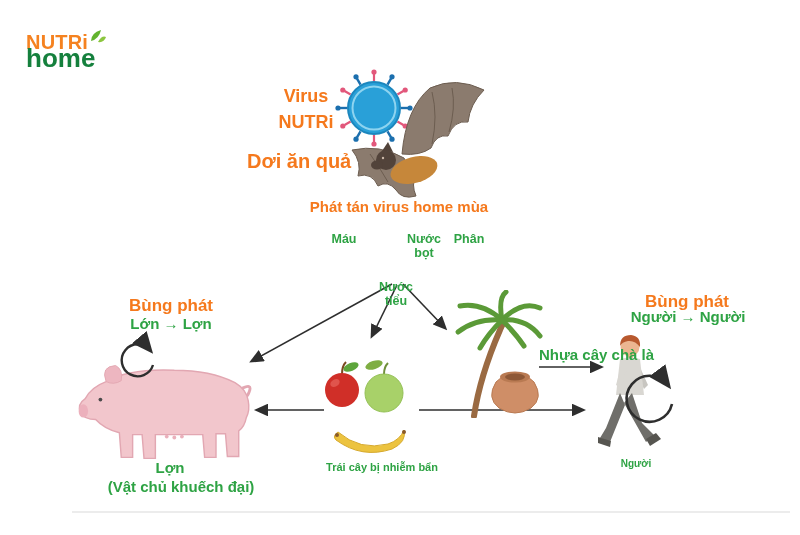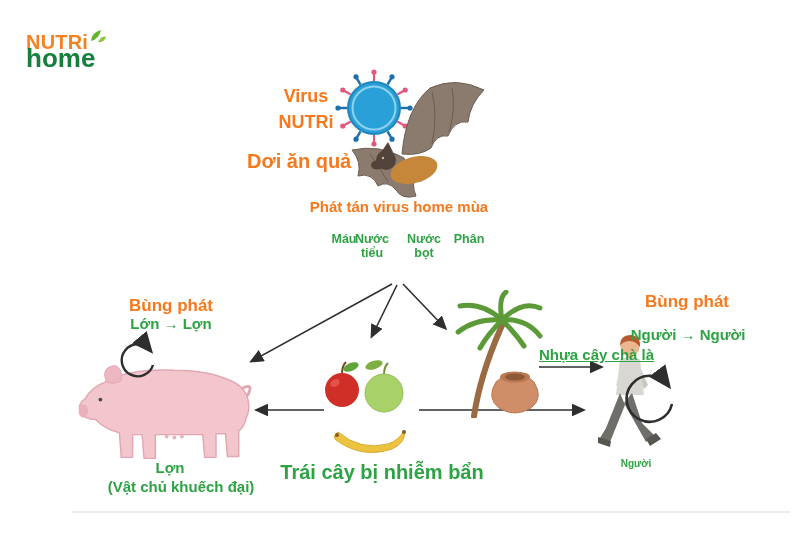--- a/index.html
+++ b/index.html
@@ -27,24 +27,24 @@
 
   .droplet-item{top:224px;width:56px;text-align:center;}
   .droplet{width:15px;height:15px;border-radius:50% 0 50% 50%;transform:rotate(-45deg);margin:2px auto 0;}
   .droplet-label{display:block;margin-top:8px;font-weight:bold;font-size:12.5px;color:var(--accent-green);line-height:1.12;}
 
   .outbreak-title{font-size:17px;white-space:nowrap;}
   .outbreak-cycle{font-size:15px;white-space:nowrap;}
   .pig-outbreak-title{left:171px;top:296px;}
   .pig-outbreak-cycle{left:171px;top:315px;}
   .human-outbreak-title{left:687px;top:292px;}
-  .human-outbreak-cycle{left:688px;top:326px;}
-
-  .palm-label{left:539px;top:346px;font-size:15px;white-space:nowrap;text-decoration:underline;}
-  .fruit-label{left:382px;top:461px;font-size:20px;white-space:nowrap;}
+  .human-outbreak-cycle{left:688px;top:308px;}
+
+  .palm-label{left:539px;top:346px;font-size:15px;white-space:nowrap;}
+  .fruit-label{left:382px;top:461px;font-size:11px;white-space:nowrap;}
   .pig-name{left:170px;top:459px;font-size:15px;}
   .pig-role{left:181px;top:478px;font-size:15px;white-space:nowrap;}
   .human-name{left:636px;top:458px;font-size:10px;}
 
   .footer-line{left:72px;top:511px;width:718px;height:2px;background:#ececec;}
 </style>
 </head>
 <body>
 
 <div id="canvas">
@@ -202,21 +202,21 @@
   </div>
 
   <div class="abs orange bat-label">Dơi ăn quả</div>
 
   <div class="abs ctr orange spread-heading">Phát tán virus home mùa</div>
 
   <div class="abs droplet-item" style="left:316px;">
     <span class="droplet" style="background: rgb(201, 57, 78);"></span>
     <span class="droplet-label">Máu</span>
   </div>
-  <div class="abs droplet-item" style="left:344px;">
+  <div class="abs droplet-item" style="left:368px;margin-top:48px;">
     <span class="droplet" style="background: rgb(234, 178, 38);"></span>
     <span class="droplet-label">Nước tiểu</span>
   </div>
   <div class="abs droplet-item" style="left:396px;">
     <span class="droplet" style="background: rgb(242, 144, 121);"></span>
     <span class="droplet-label">Nước bọt</span>
   </div>
   <div class="abs droplet-item" style="left:441px;">
     <span class="droplet" style="background: rgb(92, 37, 48);"></span>
     <span class="droplet-label">Phân</span>

